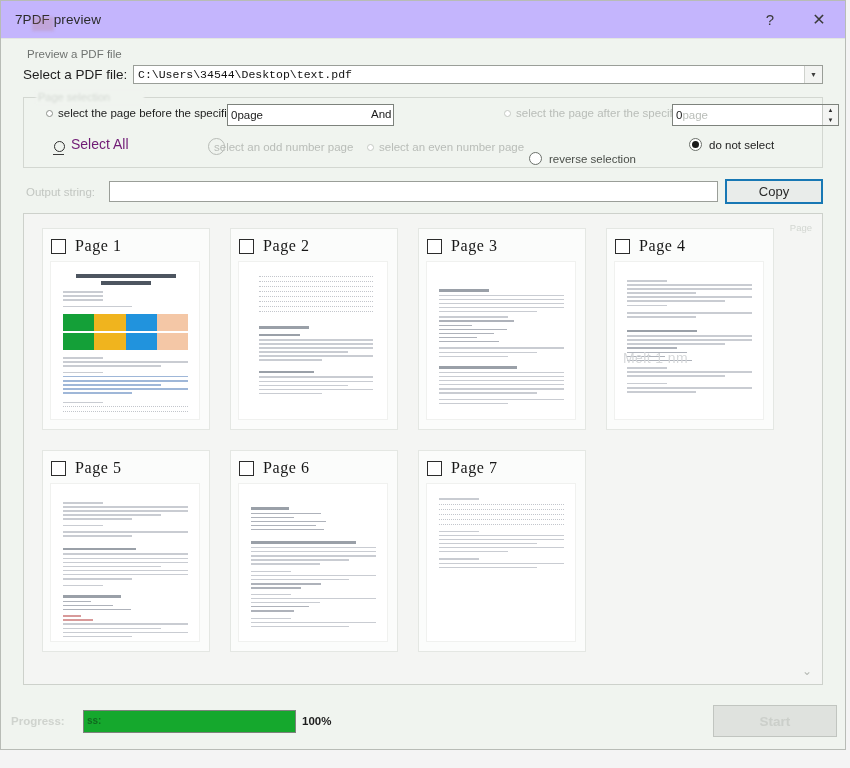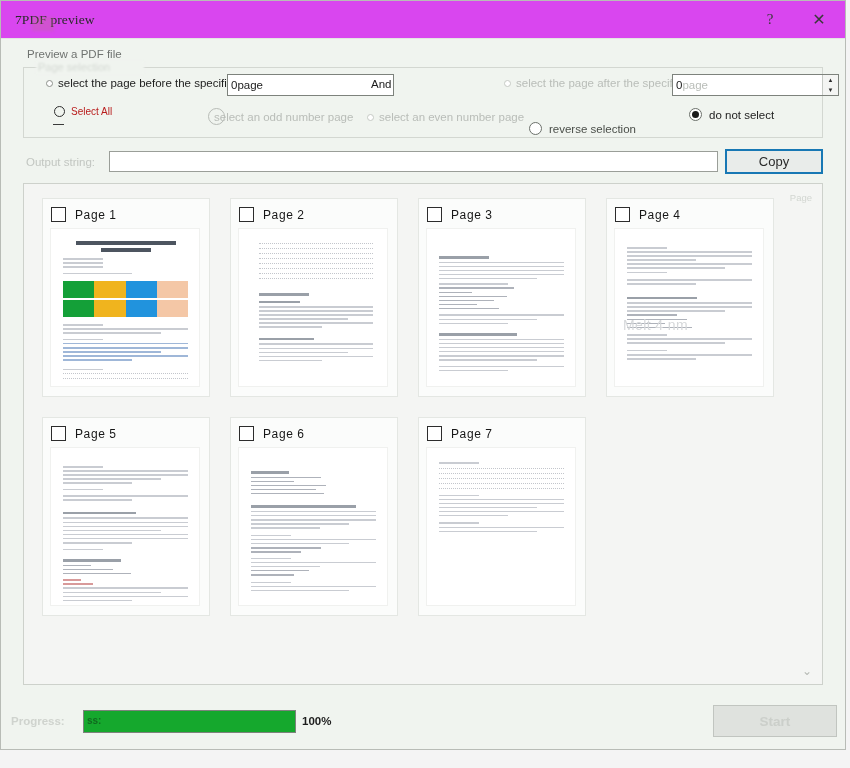--- a/index.html
+++ b/index.html
@@ -21,27 +21,26 @@
     width: 846px; height: 750px;
     background: #f0f4ef;
     border: 1px solid #b8bcb6;
     box-sizing: border-box;
     display: flex;
     flex-direction: column;
   }
   
   .titlebar {
     height: 38px;
-    background: #d946ef;
+    background: #c4b5fd;
     border-bottom: 1px solid #e3e6e2;
     display: flex;
     align-items: center;
     flex: none;
     box-sizing: border-box;
-    font-family: Liberation Serif, serif;
   }
   .title-text {
     margin-left: 14px;
     font-size: 13.5px;
     color: #2b2b2b;
     letter-spacing: .1px;
   }
   .title-ghost {
     position: absolute;
     left: 31px; top: 16px;
@@ -216,22 +215,22 @@
   .and-lbl {
     position: absolute;
     font-size: 11.5px;
     color: #1b1b1b;
     background: #ffffff;
     padding-left: 1px;
   }
   .select-all {
     position: absolute;
     left: 30px; top: 4px;
-    display: flex; align-items: flex-start;
-    font-size: 10px; color: #b91c1c;
+    display: flex; align-items: flex-end;
+    font-size: 14px; color: #701a75;
   }
   .select-all .ring {
     width: 11px; height: 11px;
     border: 1.5px solid #2e2e2e;
     border-radius: 50%;
     margin-right: 6px;
     box-sizing: border-box;
   }
   .sa-underline {
     position: absolute;
@@ -317,22 +316,22 @@
   }
   .chk {
     width: 15px; height: 15px;
     border: 1.6px solid #2c2c2c;
     background: #ffffff;
     box-sizing: border-box;
     margin-right: 9px;
     flex: none;
   }
   .card-title {
-    font-family: Liberation Sans, sans-serif;
-    font-size: 12px;
+    font-family: Liberation Serif, serif;
+    font-size: 16px;
     color: #171717;
     letter-spacing: .6px;
   }
   .page-img {
     width: 148px; height: 157px;
     background: #ffffff;
     position: relative;
     overflow: hidden;
     box-shadow: 0 0 0 1px #f0f1ef;
   }
@@ -459,20 +458,27 @@
       <span class="title-ghost"></span>
       <span class="title-spacer"></span>
       <div class="tbtn">?</div>
       <div class="tbtn close">✕</div>
     </div>
 
     <div class="body">
 
       <div class="preview-caption">Preview a PDF file</div>
 
+      <div class="file-row">
+        <span class="file-label">Select a PDF file:</span>
+        <div class="combo">
+          <span class="combo-value">C:\Users\34544\Desktop\text.pdf</span>
+          <span class="combo-arrow">▼</span>
+        </div>
+      </div>
 
       <div class="groupbox">
         <div class="group-title-ghost">Page selection</div>
 
         <div class="grow1">
           <span class="radio-lbl strong" style="left:22px; top:9px;">
             <span class="tinydot"></span>
             <span>select the page before the specified</span>
           </span>
 
@@ -667,21 +673,21 @@
                 <div class="ln d" style="width:48%;"></div>
                 <div class="ln d" style="width:30%;"></div>
                 <div class="ln d" style="width:52%;"></div>
                 <div class="ln vshort" style="margin-top:6px;"></div>
                 <div class="ln"></div>
                   <div class="ln mid"></div>
                 <div class="ln vshort" style="margin-top:6px;"></div>
                 <div class="ln"></div>
                   <div class="ln short"></div>
               </div>
-              <span class="wm">Melt 4 nm</span>
+              <span class="wm">Melt 1 nm</span>
             </div>
           </div>
 
           <div class="card">
             <div class="card-head">
               <span class="chk"></span>
               <span class="card-title">Page 5</span>
             </div>
             <div class="page-img">
               <div class="pg-inner" style="top:18px;">

